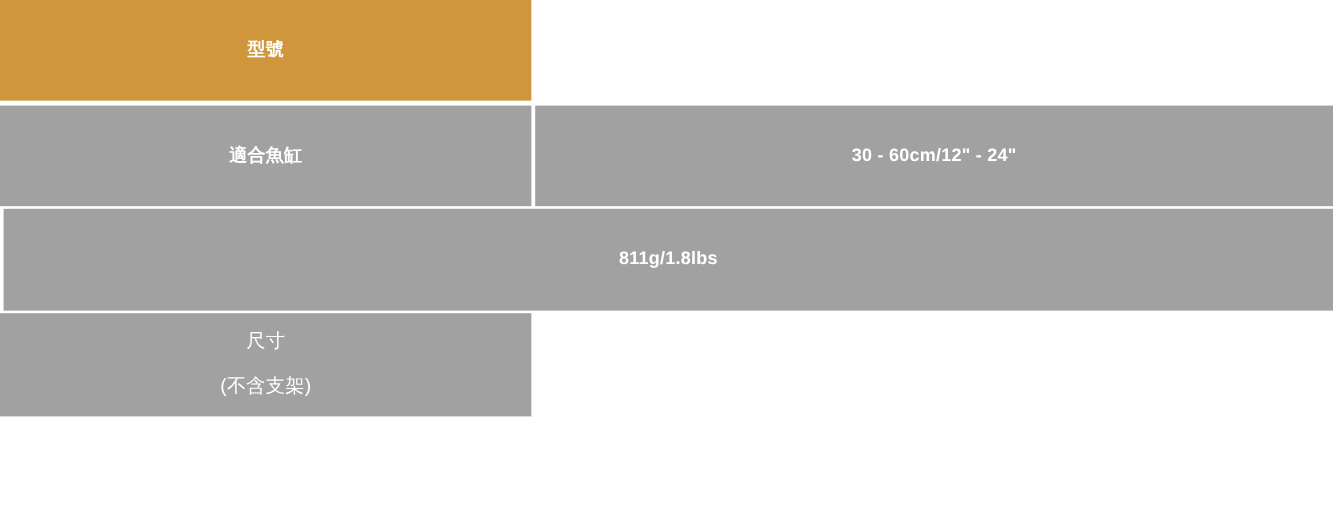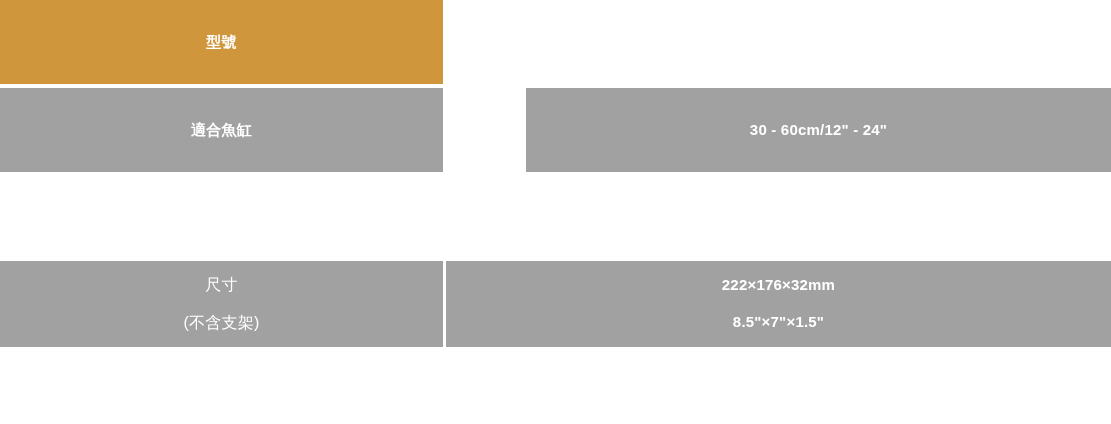--- a/index.html
+++ b/index.html
@@ -21,21 +21,21 @@
     background: #ffffff;
   }
   .spec-row {
     display: flex;
     width: 100%;
     box-sizing: border-box;
     background: #ffffff;
   }
   .spec-row.header-row { height: 84px; }
   .spec-row.r1 { height: 85px; }
-  .spec-row.r2 { height: 84px; gap: 40px; }
+  .spec-row.r2 { height: 84px; }
   .spec-row.r3 { height: 85px; }
   .spec-row.r4 { height: 86px; }
 
   .cell {
     display: flex;
     flex-direction: column;
     align-items: center;
     justify-content: center;
     box-sizing: border-box;
     color: #ffffff;
@@ -119,29 +119,28 @@
     <div class="cell-gap"></div>
     <div class="cell cell-value">
       <span class="line-main">30 - 60cm/12" - 24"</span>
     </div>
   </div>
 
   <div class="row-divider"></div>
 
   <div class="spec-row r3">
     <div class="cell-gap"></div>
+    <div class="cell cell-value">
+      <span class="line-main">811g/1.8lbs</span>
+    </div>
   </div>
 
   <div class="row-divider"></div>
 
   <div class="spec-row r4">
     <div class="cell cell-label light-label">
       <span class="line-main">尺寸</span>
       <span class="line-sub-tight">(不含支架)</span>
     </div>
     <div class="cell-gap"></div>
-    <div class="cell cell-value">
-      <span class="line-main">222×176×32mm</span>
-      <span class="value-line2">8.5"×7"×1.5"</span>
-    </div>
   </div>
 
 </div>
 
 </body></html>

